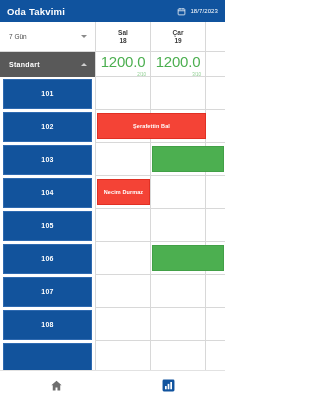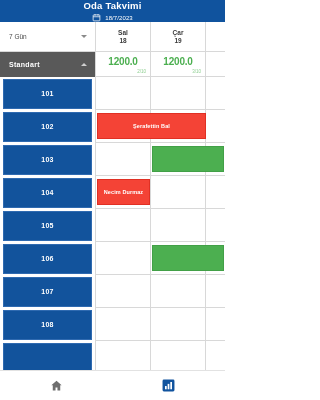--- a/index.html
+++ b/index.html
@@ -12,21 +12,20 @@
   }
 
   
   #appbar {
     height:22px;
     background:#10539E;
     display:flex;
     align-items:center;
     justify-content:space-between;
     padding:0 7px;
-    flex-direction:column;
   }
   #appbar .title {
     color:#ffffff;
     font-size:9.5px;
     font-weight:bold;
     letter-spacing:.2px;
   }
   #appbar .right {
     display:flex;
     align-items:center;
@@ -120,22 +119,22 @@
   #typerow .dcell {
     border-bottom:1px solid #d8d8d8;
     display:flex;
     flex-direction:column;
     align-items:center;
     justify-content:center;
     padding-top:2px;
   }
   .price {
     color:#4CAF50;
-    font-size:10px;
-    font-weight:bold;
+    font-size:15px;
+    font-weight:normal;
     letter-spacing:-.2px;
   }
   .avail {
     color:#8ecf91;
     font-size:4.5px;
     align-self:flex-end;
     margin-right:4px;
     margin-top:2px;
   }
 

